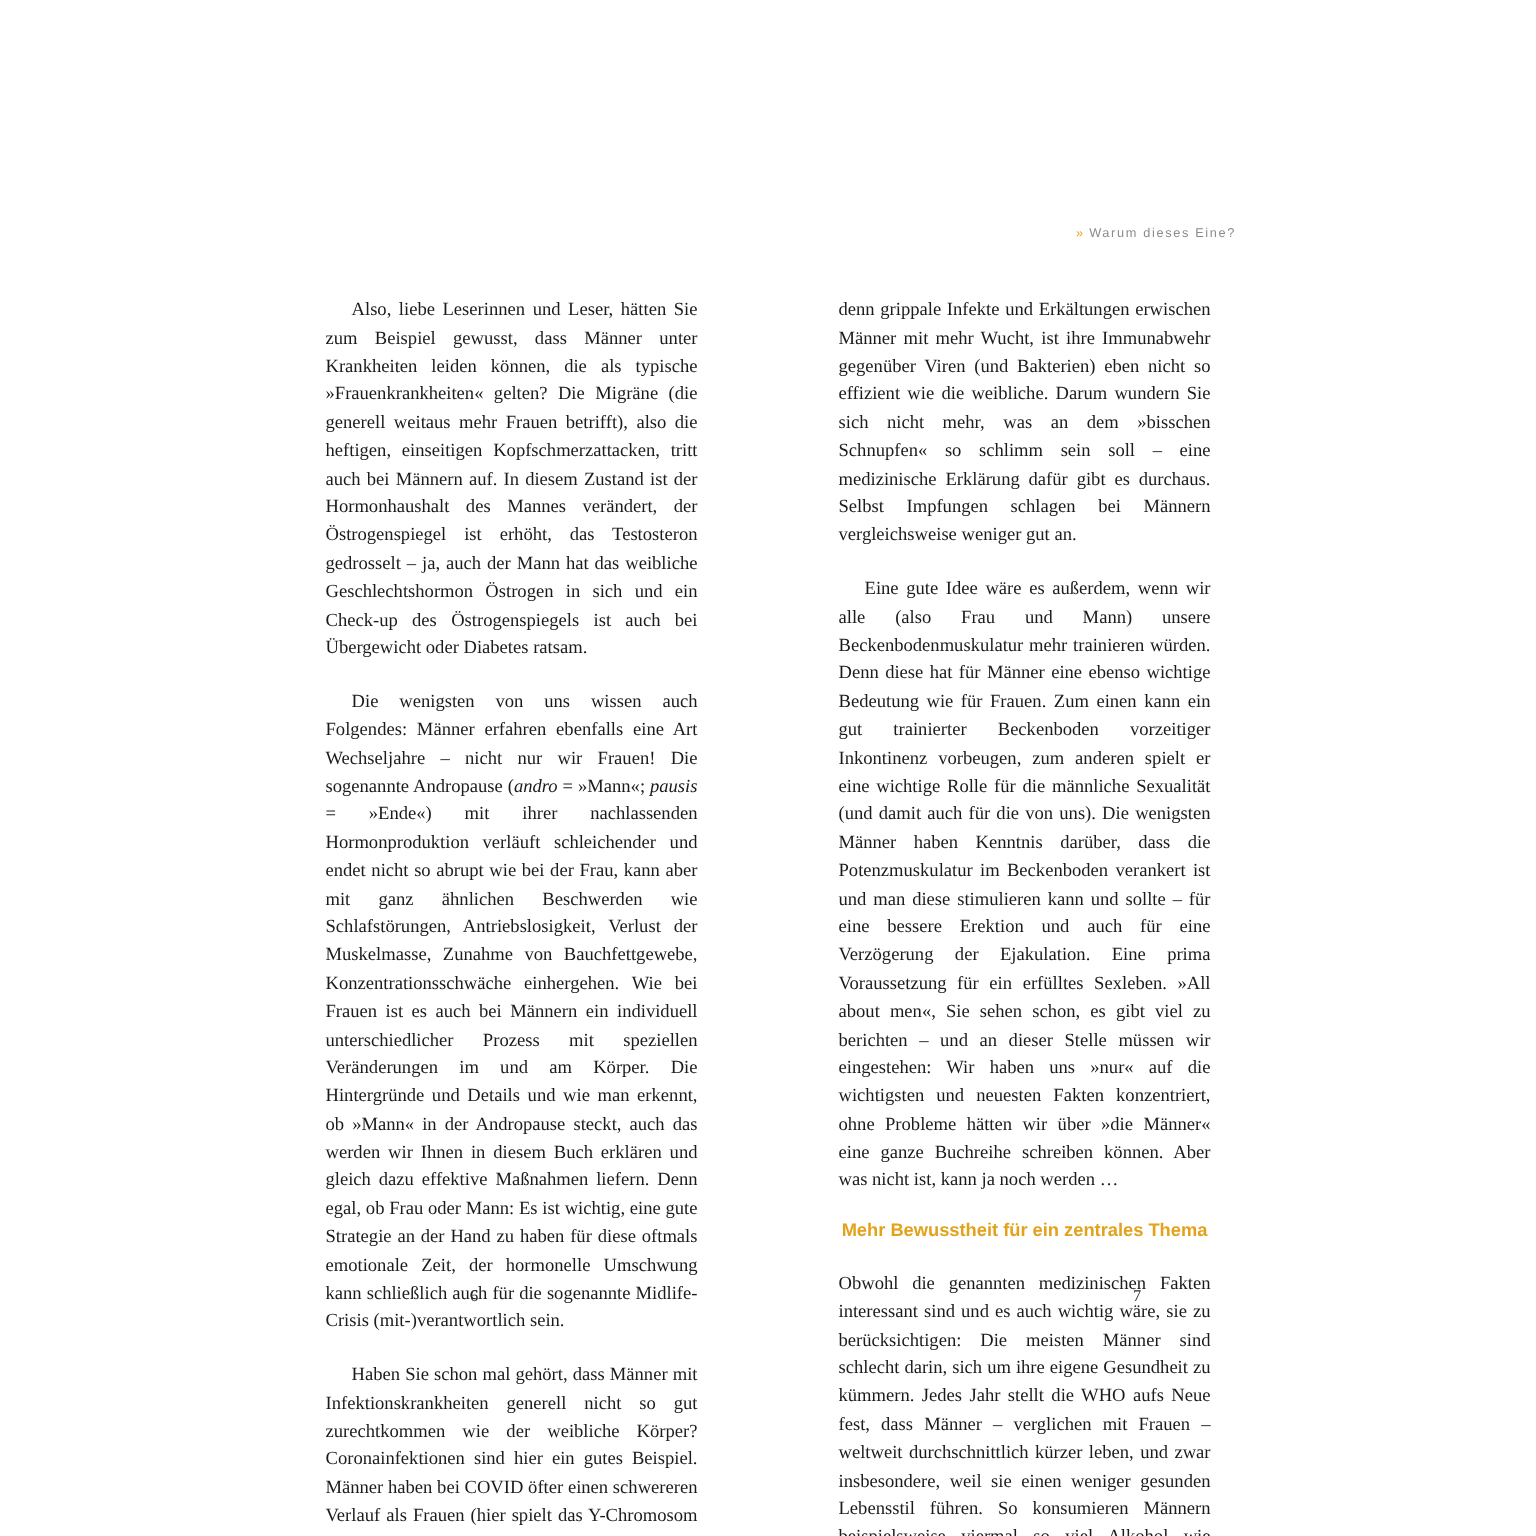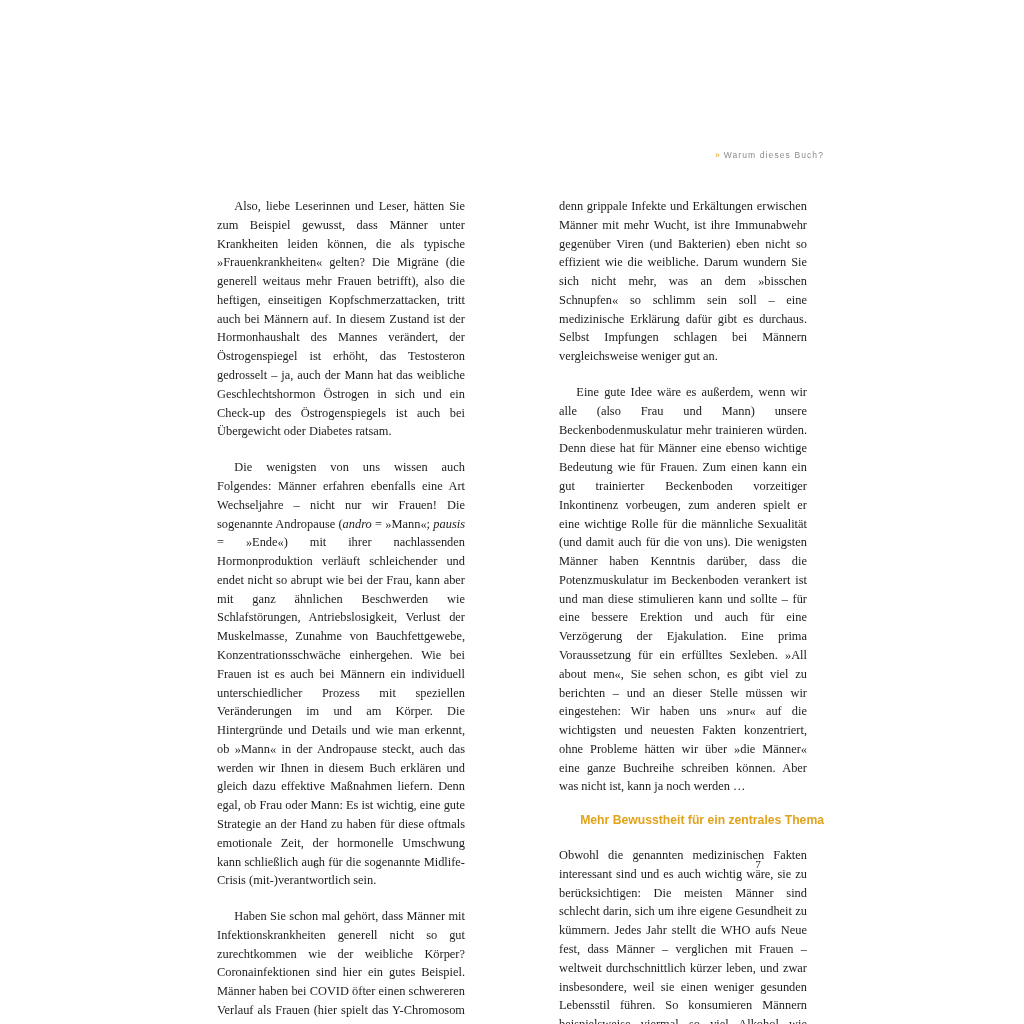--- a/index.html
+++ b/index.html
@@ -76,21 +76,21 @@
     text-indent: 0;
   }
 
   .subhead {
     font-family: "Liberation Sans", sans-serif;
     font-weight: bold;
     font-size: 12.2px;
     color: #e2a21c;
     margin: 17px 0 4px 0;
     line-height: 1.3;
-    text-align: right;
+    text-align: center;
     hyphens: none;
   }
 
   em {
     font-style: italic;
   }
 
   .folio {
     position: absolute;
     bottom: 154px;
@@ -119,21 +119,21 @@
       <p>Also, liebe Leserinnen und Leser, hätten Sie zum Beispiel gewusst, dass Männer unter Krankheiten leiden können, die als typische »Frauenkrankheiten« gelten? Die Migräne (die generell weitaus mehr Frauen betrifft), also die heftigen, einseitigen Kopfschmerzattacken, tritt auch bei Männern auf. In diesem Zustand ist der Hormonhaushalt des Mannes verändert, der Östrogenspiegel ist erhöht, das Testosteron gedrosselt – ja, auch der Mann hat das weibliche Geschlechtshormon Östrogen in sich und ein Check-up des Östrogenspiegels ist auch bei Übergewicht oder Diabetes ratsam.</p>
       <p>Die wenigsten von uns wissen auch Folgendes: Männer erfahren ebenfalls eine Art Wechseljahre – nicht nur wir Frauen! Die sogenannte Andropause (<em>andro</em> = »Mann«; <em>pausis</em> = »Ende«) mit ihrer nachlassenden Hormonproduktion verläuft schleichender und endet nicht so abrupt wie bei der Frau, kann aber mit ganz ähnlichen Beschwerden wie Schlafstörungen, Antriebslosigkeit, Verlust der Muskelmasse, Zunahme von Bauchfettgewebe, Konzentrationsschwäche einhergehen. Wie bei Frauen ist es auch bei Männern ein individuell unterschiedlicher Prozess mit speziellen Veränderungen im und am Körper. Die Hintergründe und Details und wie man erkennt, ob »Mann« in der Andropause steckt, auch das werden wir Ihnen in diesem Buch erklären und gleich dazu effektive Maßnahmen liefern. Denn egal, ob Frau oder Mann: Es ist wichtig, eine gute Strategie an der Hand zu haben für diese oftmals emotionale Zeit, der hormonelle Umschwung kann schließlich auch für die sogenannte Midlife-Crisis (mit-)verantwortlich sein.</p>
       <p>Haben Sie schon mal gehört, dass Männer mit Infektionskrankheiten generell nicht so gut zurechtkommen wie der weibliche Körper? Coronainfektionen sind hier ein gutes Beispiel. Männer haben bei COVID öfter einen schwereren Verlauf als Frauen (hier spielt das Y-Chromosom eine entscheidende Rolle). Auch das gern verlachte Phänomen »Männerschnupfen« hat hier seinen Ursprung,</p>
     </div>
 
     <div class="folio folio-left">6</div>
   </div>
 
   <div class="page page-right">
     <div class="running-head">
-      <span class="chev">»</span><span class="rh-text">Warum dieses Buch?</span>
+      <span class="chev">»</span><span class="rh-text">Warum dieses Eine?</span>
     </div>
 
     <div class="body-col">
       <p class="noindent">denn grippale Infekte und Erkältungen erwischen Männer mit mehr Wucht, ist ihre Immunabwehr gegenüber Viren (und Bakterien) eben nicht so effizient wie die weibliche. Darum wundern Sie sich nicht mehr, was an dem »bisschen Schnupfen« so schlimm sein soll – eine medizinische Erklärung dafür gibt es durchaus. Selbst Impfungen schlagen bei Männern vergleichsweise weniger gut an.</p>
       <p>Eine gute Idee wäre es außerdem, wenn wir alle (also Frau und Mann) unsere Beckenbodenmuskulatur mehr trainieren würden. Denn diese hat für Männer eine ebenso wichtige Bedeutung wie für Frauen. Zum einen kann ein gut trainierter Beckenboden vorzeitiger Inkontinenz vorbeugen, zum anderen spielt er eine wichtige Rolle für die männliche Sexualität (und damit auch für die von uns). Die wenigsten Männer haben Kenntnis darüber, dass die Potenzmuskulatur im Beckenboden verankert ist und man diese stimulieren kann und sollte – für eine bessere Erektion und auch für eine Verzögerung der Ejakulation. Eine prima Voraussetzung für ein erfülltes Sexleben. »All about men«, Sie sehen schon, es gibt viel zu berichten – und an dieser Stelle müssen wir eingestehen: Wir haben uns »nur« auf die wichtigsten und neuesten Fakten konzentriert, ohne Probleme hätten wir über »die Männer« eine ganze Buchreihe schreiben können. Aber was nicht ist, kann ja noch werden …</p>
 
       <h2 class="subhead">Mehr Bewusstheit für ein zentrales Thema</h2>
 
       <p class="noindent">Obwohl die genannten medizinischen Fakten interessant sind und es auch wichtig wäre, sie zu berücksichtigen: Die meisten Männer sind schlecht darin, sich um ihre eigene Gesundheit zu kümmern. Jedes Jahr stellt die WHO aufs Neue fest, dass Männer – verglichen mit Frauen – weltweit durchschnittlich kürzer leben, und zwar insbesondere, weil sie einen weniger gesunden Lebensstil führen. So konsumieren Männern beispielsweise viermal so viel Alkohol wie Frauen. Vorsorgeuntersuchungen sind für sie ein nervenaufreibendes Thema, insbesondere Prostata- und Genitaluntersu-</p>
     </div>

